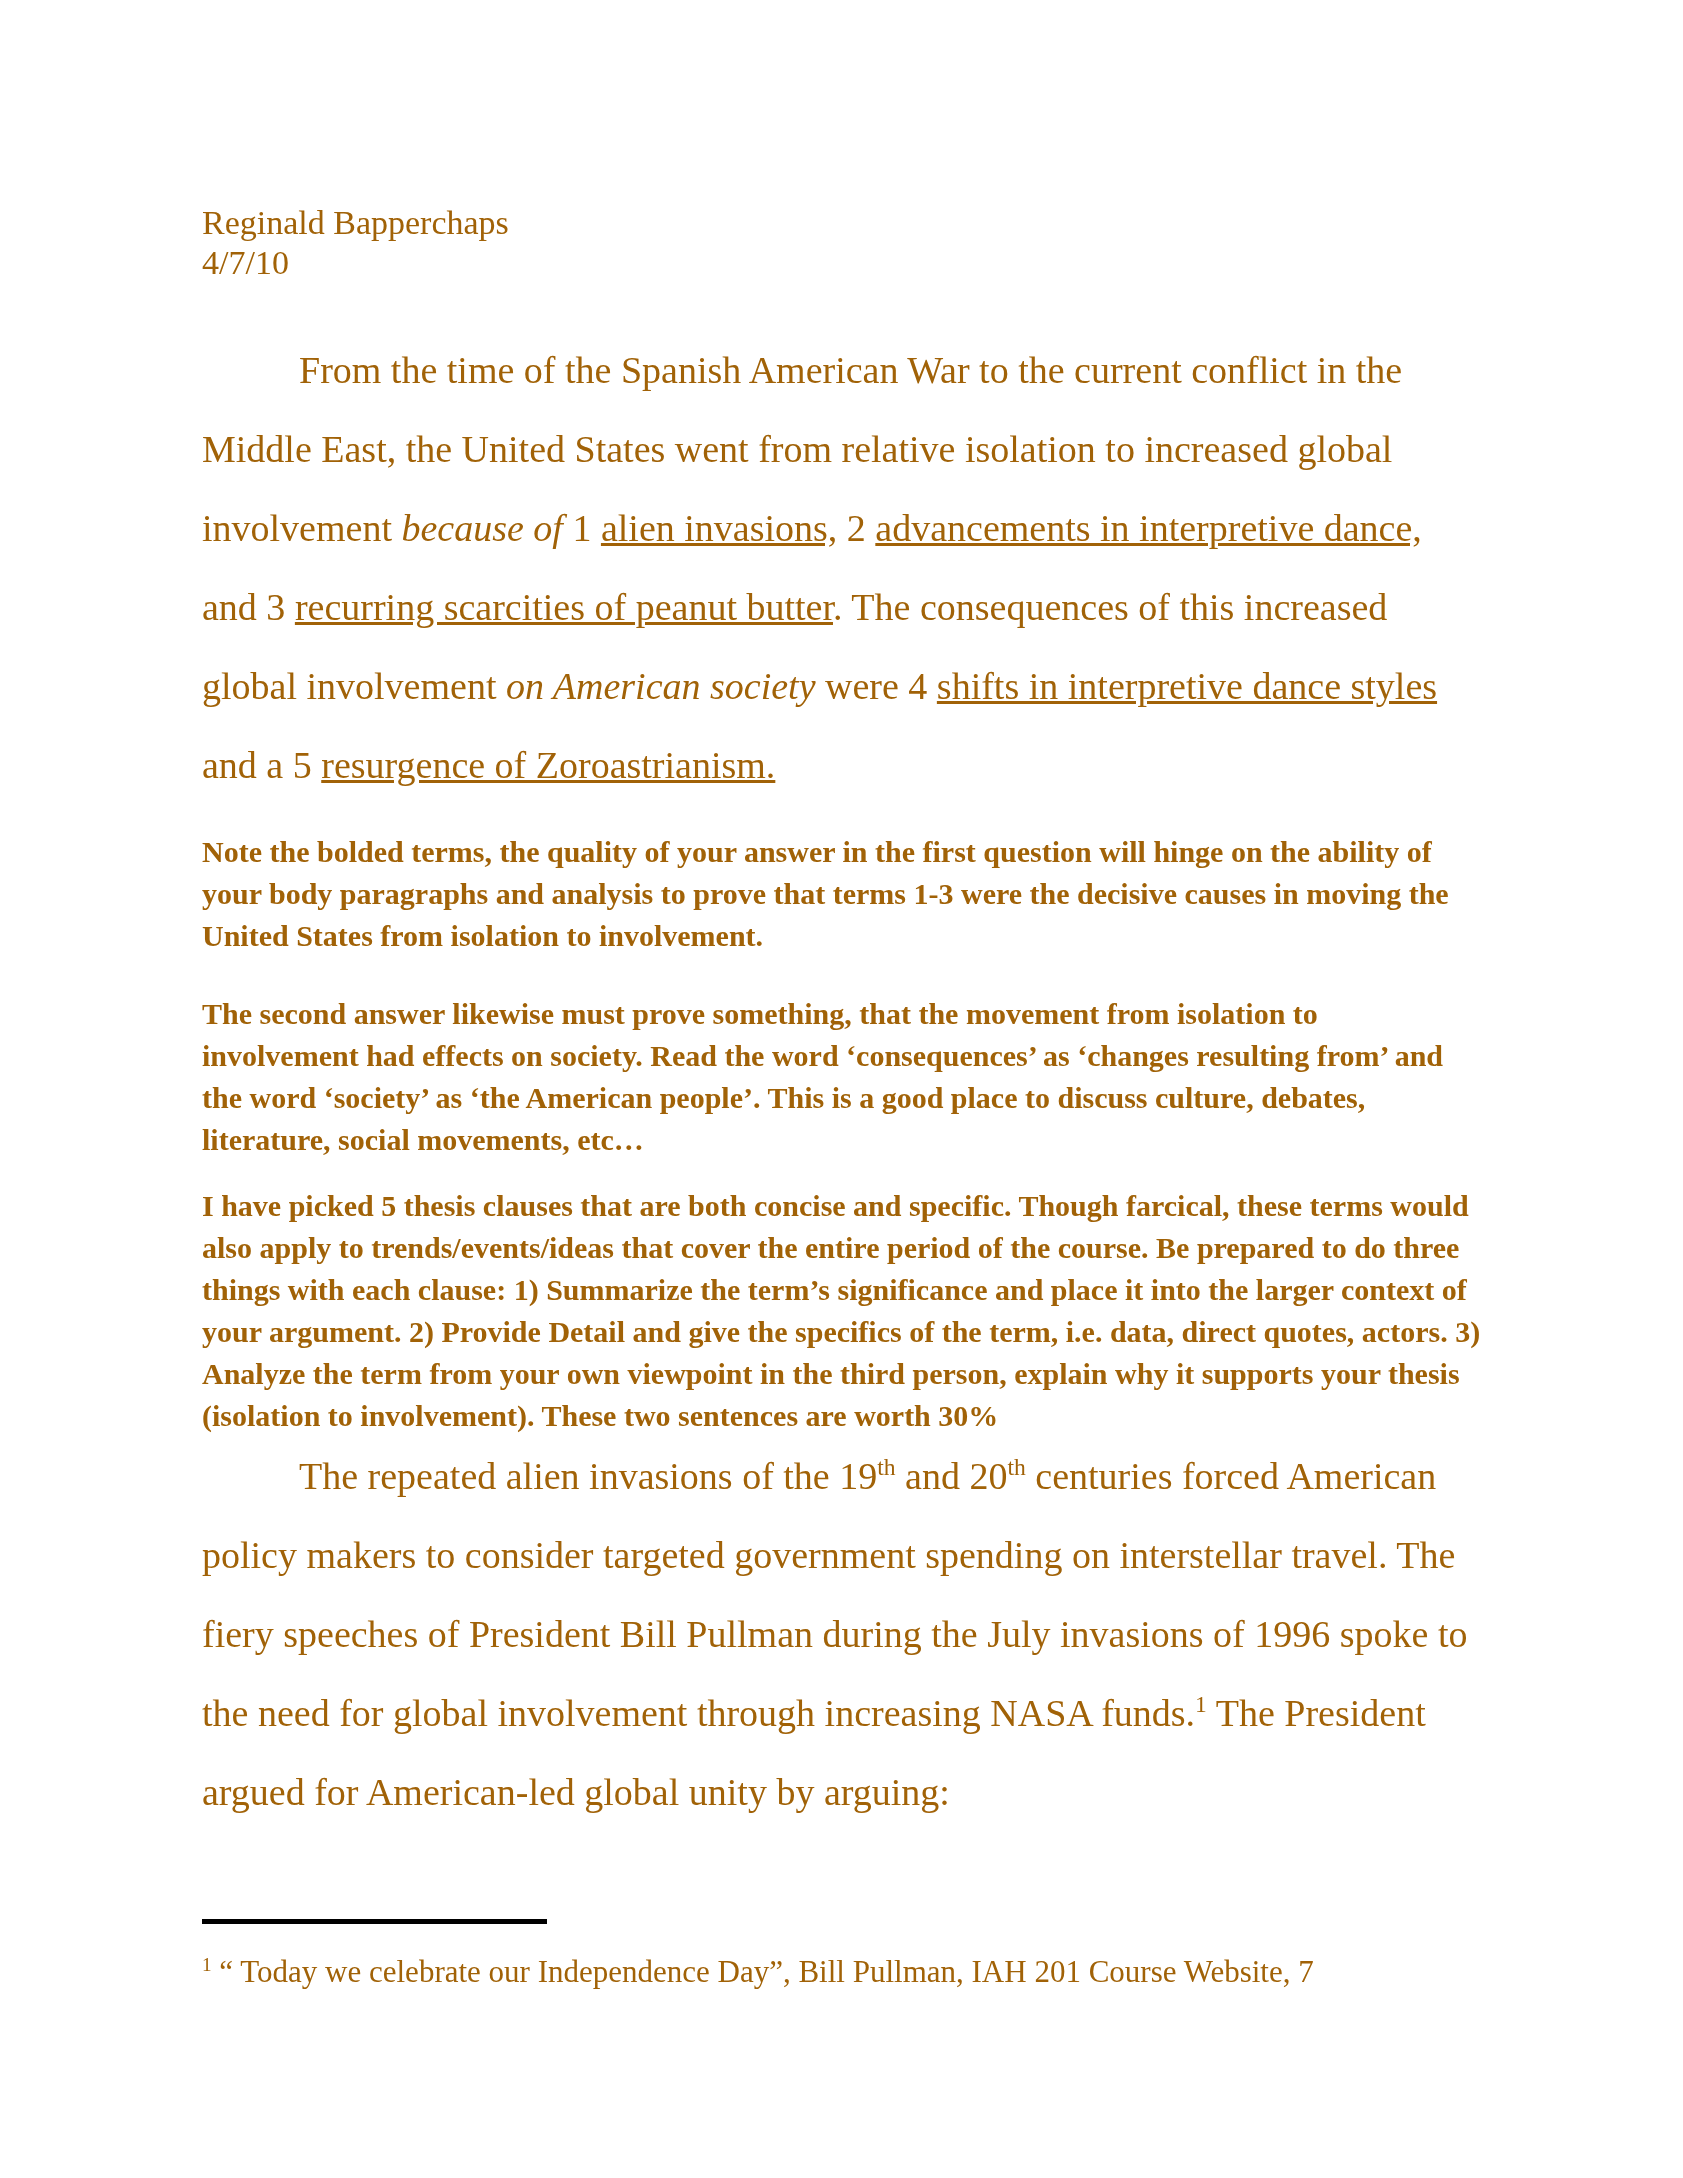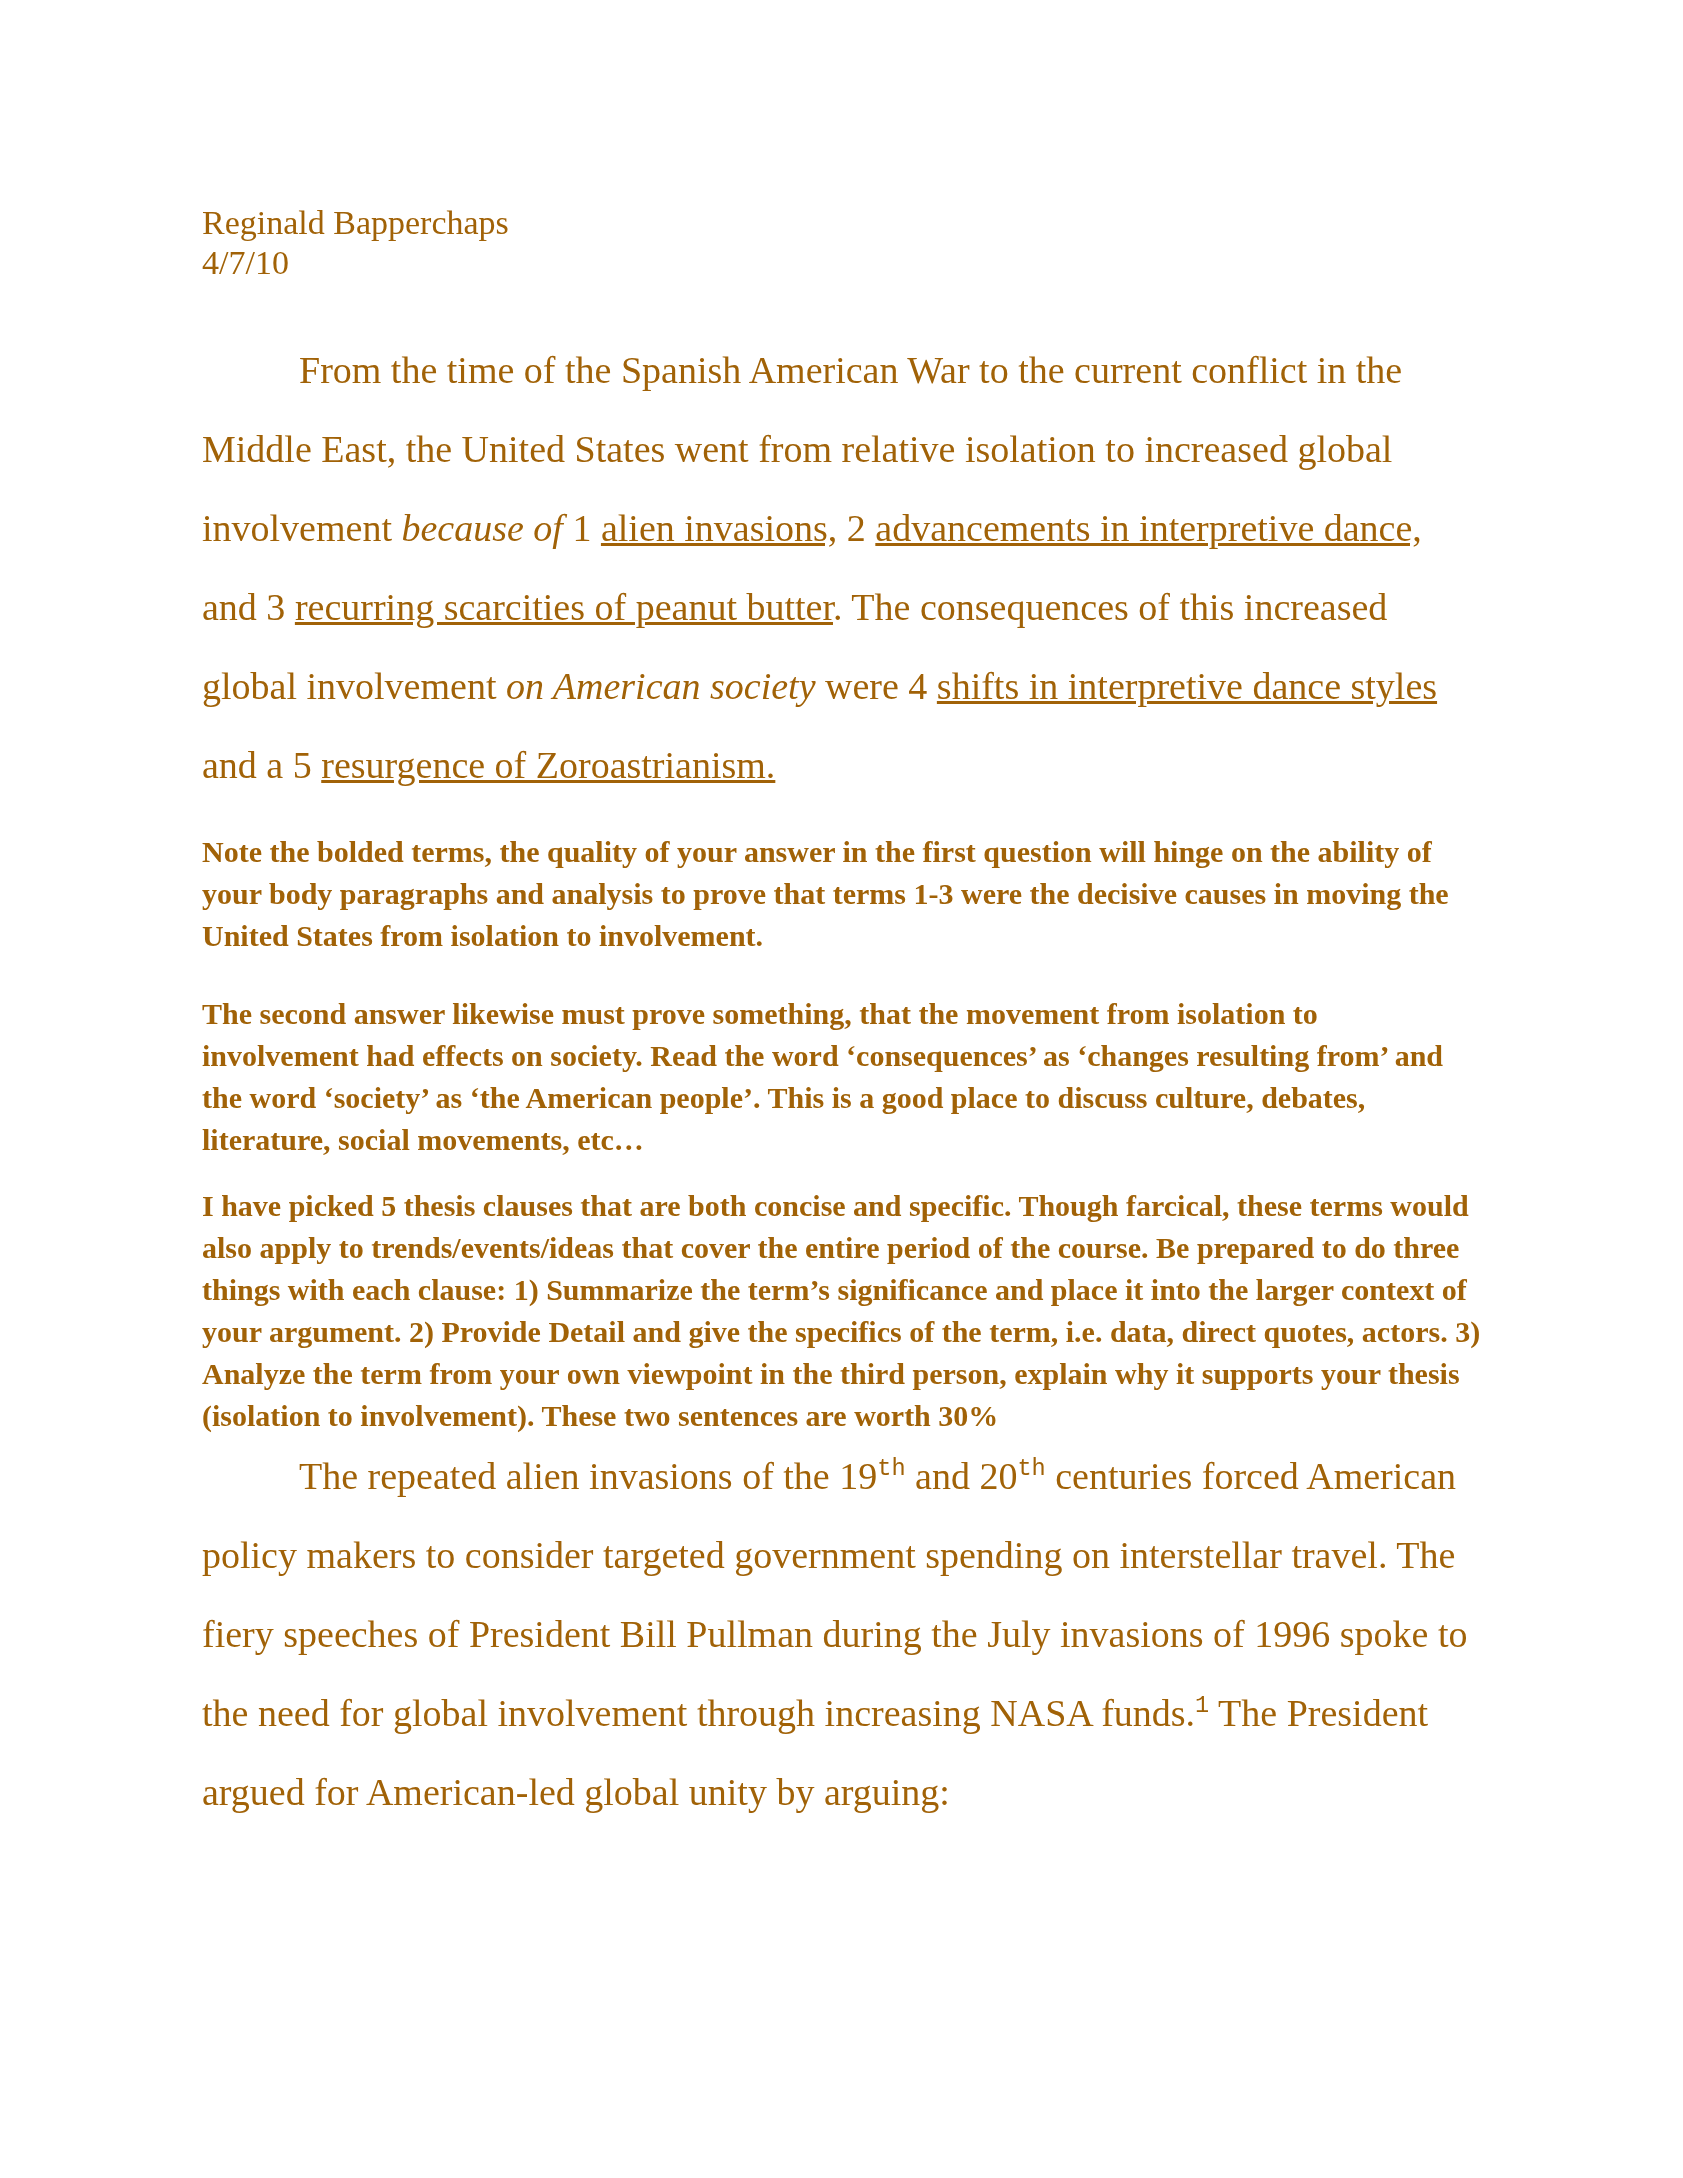--- a/index.html
+++ b/index.html
@@ -19,21 +19,21 @@
   .note-para{font-size:30px;line-height:42px;font-weight:bold;margin:0;}
   .p-note1{margin-top:26px;}
   .p-note2{margin-top:36px;}
   .p-note3{margin-top:24px;}
   .p-body2{margin-top:0px;}
   .r-normal{}
   .r-italic{font-style:italic;}
   .r-underline{text-decoration:underline;}
   .r-bold{font-weight:bold;}
   .r-bold-italic{font-weight:bold;}
-  .r-sup{vertical-align:super;font-size:0.62em;line-height:0;font-family:Liberation Mono, monospace;}
+  .r-sup{vertical-align:super;font-size:0.62em;line-height:0;}
   .footnote{position:absolute;left:202px;top:1919px;width:1279px;}
   .footnote-sep{width:345px;height:0;border-top:5px solid #000000;margin-bottom:28px;}
   .footnote-text{font-size:31px;line-height:40px;margin:0;}
 </style>
 </head>
 <body>
 
 <div class="page">
 
   <div class="header">
@@ -44,15 +44,19 @@
   <p class="body-para indent p-thesis"><span class="r-normal">From the time of the Spanish American War to the current conflict in the Middle East, the United States went from relative isolation to increased global involvement </span><span class="r-italic">because of</span><span class="r-normal"> 1 </span><span class="r-underline">alien invasions,</span><span class="r-normal"> 2 </span><span class="r-underline">advancements in interpretive dance,</span><span class="r-normal"> and 3 </span><span class="r-underline">recurring scarcities of peanut butter</span><span class="r-normal">. The consequences of this increased global involvement </span><span class="r-italic">on American society</span><span class="r-normal"> were 4 </span><span class="r-underline">shifts in interpretive dance styles</span><span class="r-normal"> and a 5 </span><span class="r-underline">resurgence of Zoroastrianism.</span></p>
 
   <p class="note-para p-note1"><span class="r-bold">Note the bolded terms, the quality of your answer in the first question will hinge on the ability of your body paragraphs and analysis to prove that terms 1-3 were the decisive causes in moving the United States from isolation to involvement.</span></p>
 
   <p class="note-para p-note2"><span class="r-bold">The second answer likewise must </span><span class="r-bold-italic">prove</span><span class="r-bold"> something, that the movement from isolation to involvement had effects on society. Read the word ‘consequences’ as ‘changes resulting from’ and the word ‘society’ as ‘the American people’. This is a good place to discuss culture, debates, literature, social movements, etc…</span></p>
 
   <p class="note-para p-note3"><span class="r-bold">I have picked 5 thesis clauses that are both concise and specific. Though farcical, these terms would also apply to trends/events/ideas that cover the entire period of the course. Be prepared to do three things with each clause: 1) </span><span class="r-bold-italic">Summarize</span><span class="r-bold"> the term’s significance and place it into the larger context of your argument. 2) Provide </span><span class="r-bold-italic">Detail</span><span class="r-bold"> and give the specifics of the term, i.e. data, direct quotes, actors. 3) </span><span class="r-bold-italic">Analyze</span><span class="r-bold"> the term from your own viewpoint in the third person, explain </span><span class="r-bold-italic">why</span><span class="r-bold"> it supports your thesis (isolation to involvement). These two sentences are worth 30%</span></p>
 
   <p class="body-para indent p-body2"><span class="r-normal">The repeated alien invasions of the 19</span><span class="r-sup">th</span><span class="r-normal"> and 20</span><span class="r-sup">th</span><span class="r-normal"> centuries forced American policy makers to consider targeted government spending on interstellar travel. The fiery speeches of President Bill Pullman during the July invasions of 1996 spoke to the need for global involvement through increasing NASA funds.</span><span class="r-sup">1</span><span class="r-normal"> The President argued for American-led global unity by arguing:</span></p>
 
+  <div class="footnote">
+    <div class="footnote-sep"></div>
+    <p class="footnote-text"><span class="r-sup">1</span><span class="r-normal"> “ Today we celebrate our Independence Day”, Bill Pullman, IAH 201 Course Website, 7</span></p>
+  </div>
 
 </div>
 
 
 </body></html>

